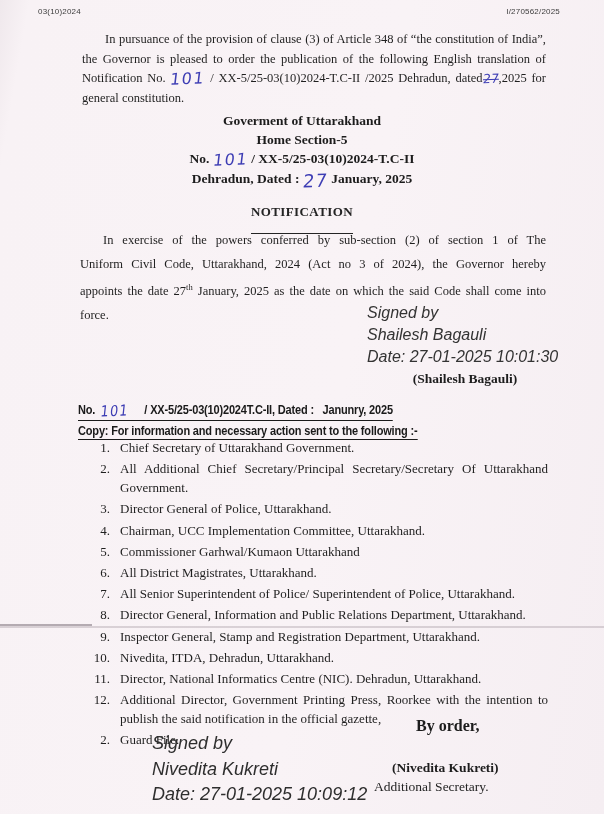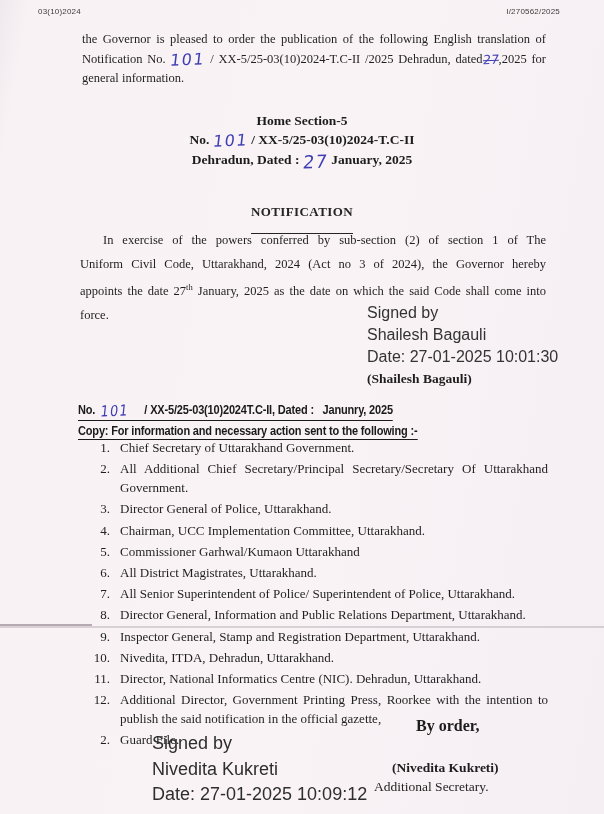--- a/index.html
+++ b/index.html
@@ -21,24 +21,24 @@
   .letterhead{text-align:center;font-weight:bold;font-size:13.5px;line-height:19px;color:#1c1c1c;}
   
   .hand{font-family:"DejaVu Sans",sans-serif;color:#3d3db4;display:inline-block;
         transform:rotate(-2deg) skewX(-9deg);line-height:1;font-weight:400;}
   .hand-no{font-size:16px;vertical-align:-2px;letter-spacing:1.5px;}
   .hand-date{font-size:18px;vertical-align:-4px;letter-spacing:1px;}
   .hand-small{font-size:12.5px;vertical-align:-1px;text-decoration:line-through;text-decoration-thickness:1px;}
   .hand-ref{font-size:15px;vertical-align:-2px;letter-spacing:1.5px;margin:0 18px 0 6px;}
   .notif{font-weight:bold;font-size:13px;letter-spacing:.4px;border-bottom:1.6px solid #242424;padding-bottom:14px;}
   
-  .sig-sans{font-family:"Liberation Sans",sans-serif;color:#333;}
+  .sig-sans{font-family:"Liberation Sans",sans-serif;color:#333;font-style:italic;}
   .sig1{font-size:16px;line-height:22px;}
   .sig2{font-size:18px;line-height:25.5px;color:#2e2e2e;}
-  .sig-center{width:196px;}
+  .sig-center{width:196px;text-align:center;}
   .paren{font-weight:bold;font-size:13.5px;color:#1d1d1d;}
   .plain-serif{font-size:13.5px;color:#242424;}
   
   .refline,.copyhead{
     font-family:"Liberation Sans",sans-serif;font-weight:bold;font-size:12.8px;color:#1a1a1a;
     display:inline-block;border-bottom:1.6px solid #1a1a1a;padding-bottom:1px;
     transform:scaleX(.86);transform-origin:left center;letter-spacing:-.2px;white-space:pre;
   }
   
   .copylist{font-size:13px;line-height:19px;color:#1f1f1f;}
@@ -52,26 +52,28 @@
 </style>
 </head>
 <body>
 
 <div class="page">
 
   <div class="abs corner" style="left:38px;top:7px;">03(10)2024</div>
   <div class="abs corner" style="right:44px;top:7px;">I/270562/2025</div>
 
   <div class="abs para p1" style="left:82px;top:30px;width:464px;">
+    <div class="jl indent">In pursuance of the provision of clause (3) of Article 348 of “the constitution of India”,</div>
     <div class="jl">the Governor is pleased to order the publication of the following English translation of</div>
     <div class="jl"><span>Notification No.</span> <span class="hand hand-no">101</span> <span>/ XX-5/25-03(10)2024-T.C-II /2025 Dehradun, dated</span><span class="hand hand-small">27</span><span>,2025 for</span></div>
-    <div class="lastl">general information.</div>
+    <div class="lastl">general constitution.</div>
   </div>
 
   <div class="abs letterhead" style="left:0;right:0;top:111px;">
+    <div>Goverment of Uttarakhand</div>
     <div>Home Section-5</div>
     <div><span>No.</span> <span class="hand hand-no">101</span> <span>/ XX-5/25-03(10)2024-T.C-II</span></div>
     <div style="margin-top:1px;"><span>Dehradun, Dated :</span> <span class="hand hand-date">27</span> <span>January, 2025</span></div>
   </div>
 
   <div class="abs" style="left:0;right:0;top:202px;text-align:center;">
     <span class="notif">NOTIFICATION</span>
   </div>
 
   <div class="abs para p2" style="left:80px;top:229px;width:466px;">

